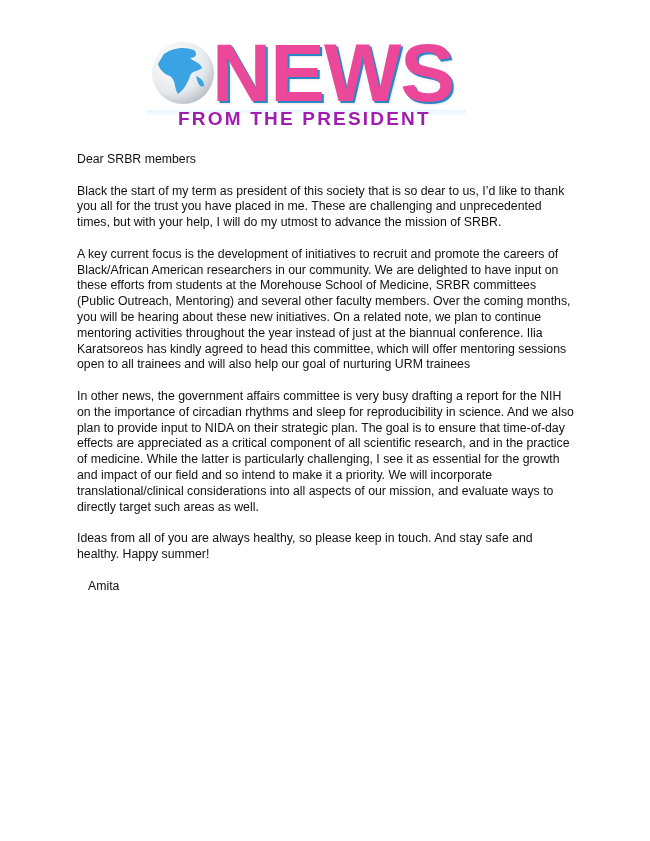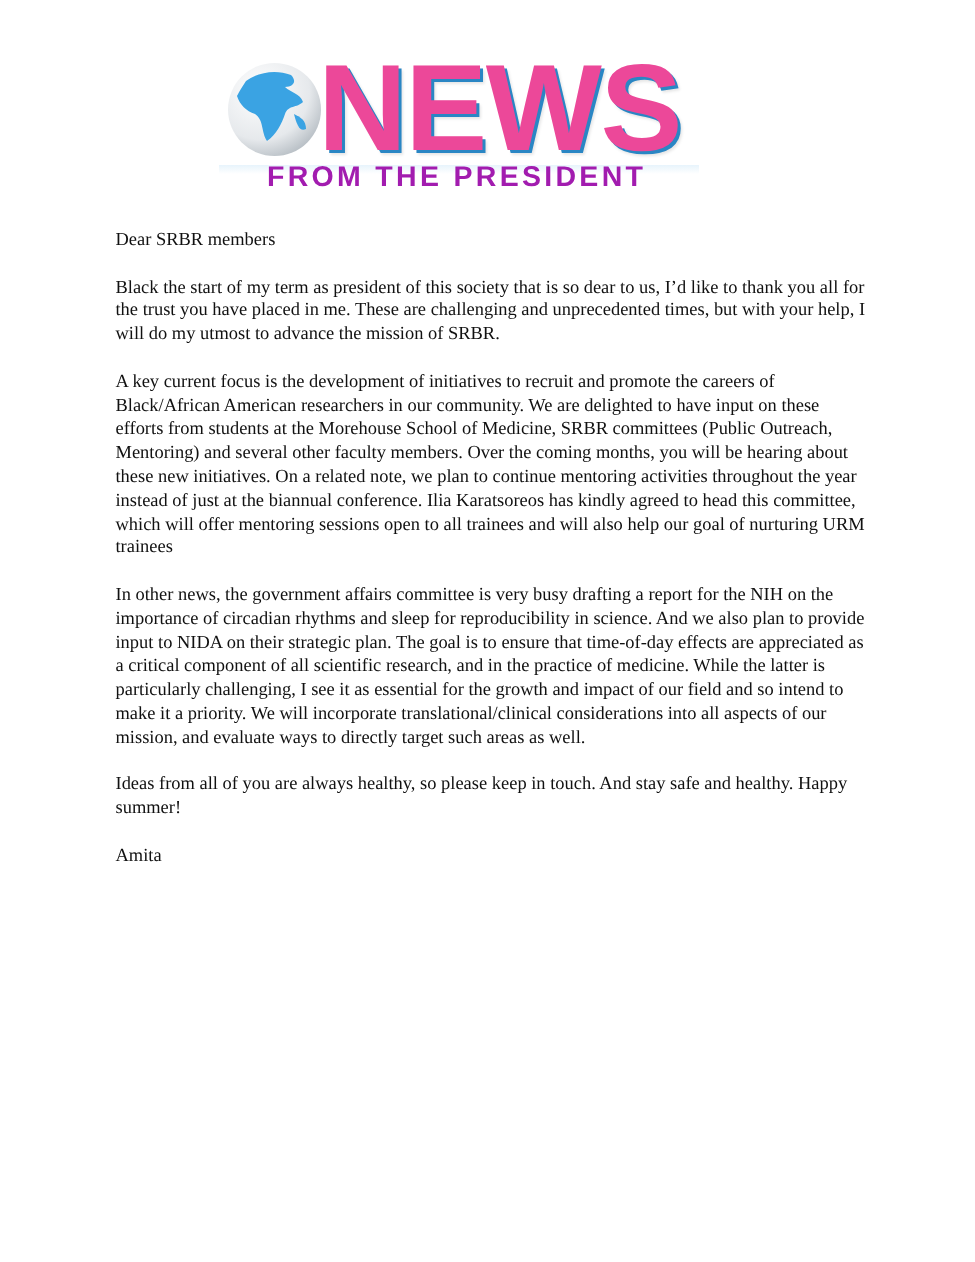--- a/index.html
+++ b/index.html
@@ -24,25 +24,25 @@
       background: linear-gradient(to bottom, rgba(58,163,227,0.12), rgba(255,255,255,0));
     }
     .subtitle {
       position: absolute; left: 32px; top: 78px;
       font-family: "Liberation Sans", sans-serif; font-weight: bold;
       font-size: 19px; letter-spacing: 2.2px; color: #a21caf;
     }
 
     .letter {
       position: absolute; left: 77px; top: 152px; width: 500px;
-      font-family: Liberation Serif, serif; font-size: 12.3px; line-height: 15.8px;
+      font-family: Liberation Sans, sans-serif; font-size: 12.3px; line-height: 15.8px;
       color: #111;
     }
     .letter p { margin: 0 0 15.8px 0; }
-    .signature p { margin: 0; }
+    .signature p { margin: 11px; }
   </style>
 </head>
 <body>
 
 <div class="header">
   <svg class="globe" viewBox="0 0 66 66">
     <defs>
       <radialGradient id="gl" cx="35%" cy="30%" r="75%">
         <stop offset="0%" stop-color="#ffffff"></stop>
         <stop offset="70%" stop-color="#e6e9ec"></stop>

